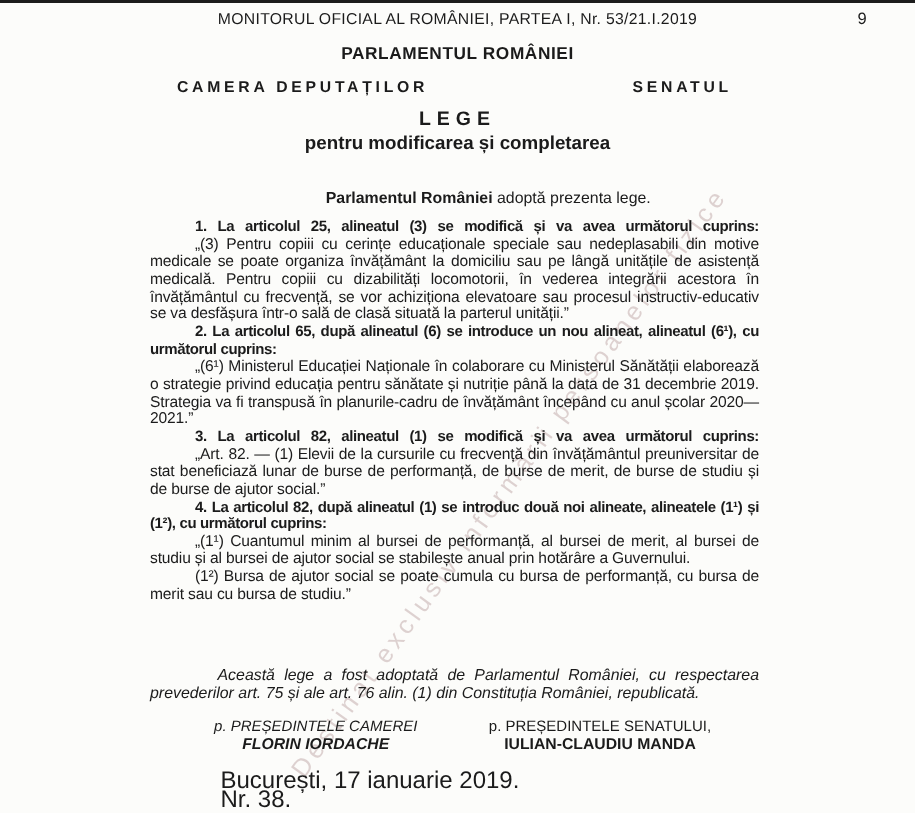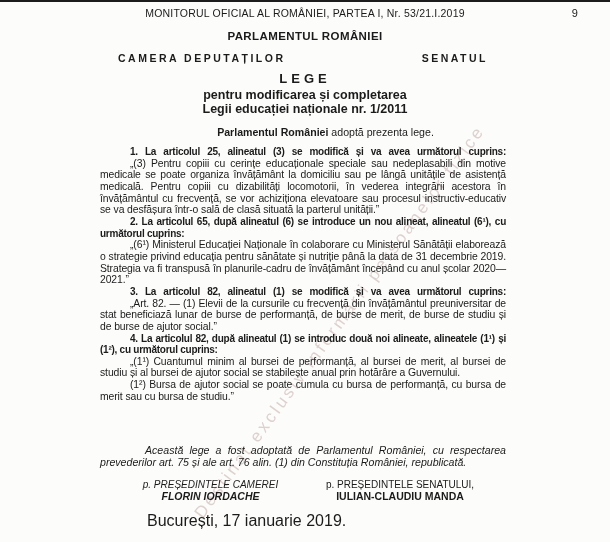--- a/index.html
+++ b/index.html
@@ -93,21 +93,20 @@
   <div class="issuer">PARLAMENTUL ROMÂNIEI</div>
 
   <div class="chambers">
     <span>CAMERA DEPUTAȚILOR</span>
     <span>SENATUL</span>
   </div>
 
   <div class="law-title">
     <div class="law-word">LEGE</div>
     <div class="law-sub">pentru modificarea și completarea</div>
-    <div class="law-sub">Legii educației naționale nr. 1/2011</div>
   </div>
 
   <p class="intro"><b>Parlamentul României</b><span> adoptă prezenta lege.</span></p>
 
   <div class="body-block" id="body-paragraphs">
       <p class="bp bold-full">1. La articolul 25, alineatul (3) se modifică și va avea următorul cuprins:</p>
       <p class="bp">„(3) Pentru copiii cu cerințe educaționale speciale sau nedeplasabili din motive medicale se poate organiza învățământ la domiciliu sau pe lângă unitățile de asistență medicală. Pentru copiii cu dizabilități locomotorii, în vederea integrării acestora în învățământul cu frecvență, se vor achiziționa elevatoare sau procesul instructiv-educativ se va desfășura într-o sală de clasă situată la parterul unității.”</p>
       <p class="bp bold">2. La articolul 65, după alineatul (6) se introduce un nou alineat, alineatul (6¹), cu următorul cuprins:</p>
       <p class="bp">„(6¹) Ministerul Educației Naționale în colaborare cu Ministerul Sănătății elaborează o strategie privind educația pentru sănătate și nutriție până la data de 31 decembrie 2019. Strategia va fi transpusă în planurile-cadru de învățământ începând cu anul școlar 2020—2021.”</p>
       <p class="bp bold-full">3. La articolul 82, alineatul (1) se modifică și va avea următorul cuprins:</p>
@@ -124,14 +123,15 @@
     <div class="name">FLORIN IORDACHE</div>
   </div>
 
   <div class="sig sig-right">
     <div>p. PREȘEDINTELE SENATULUI,</div>
     <div class="name">IULIAN-CLAUDIU MANDA</div>
   </div>
 
   <div class="footer">
     <div>București, 17 ianuarie 2019.</div>
+    <div>Nr. 38.</div>
   </div>
 </div>
 
 </body></html>

